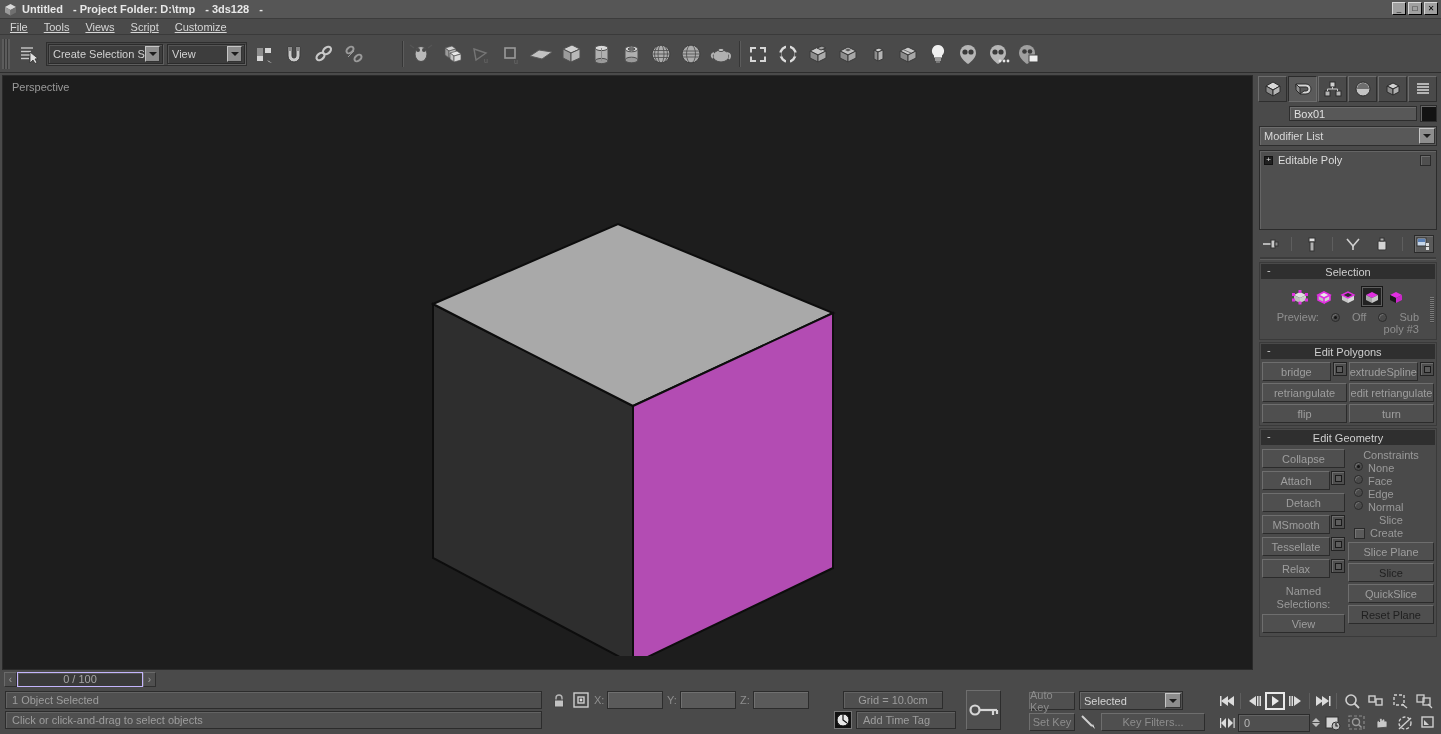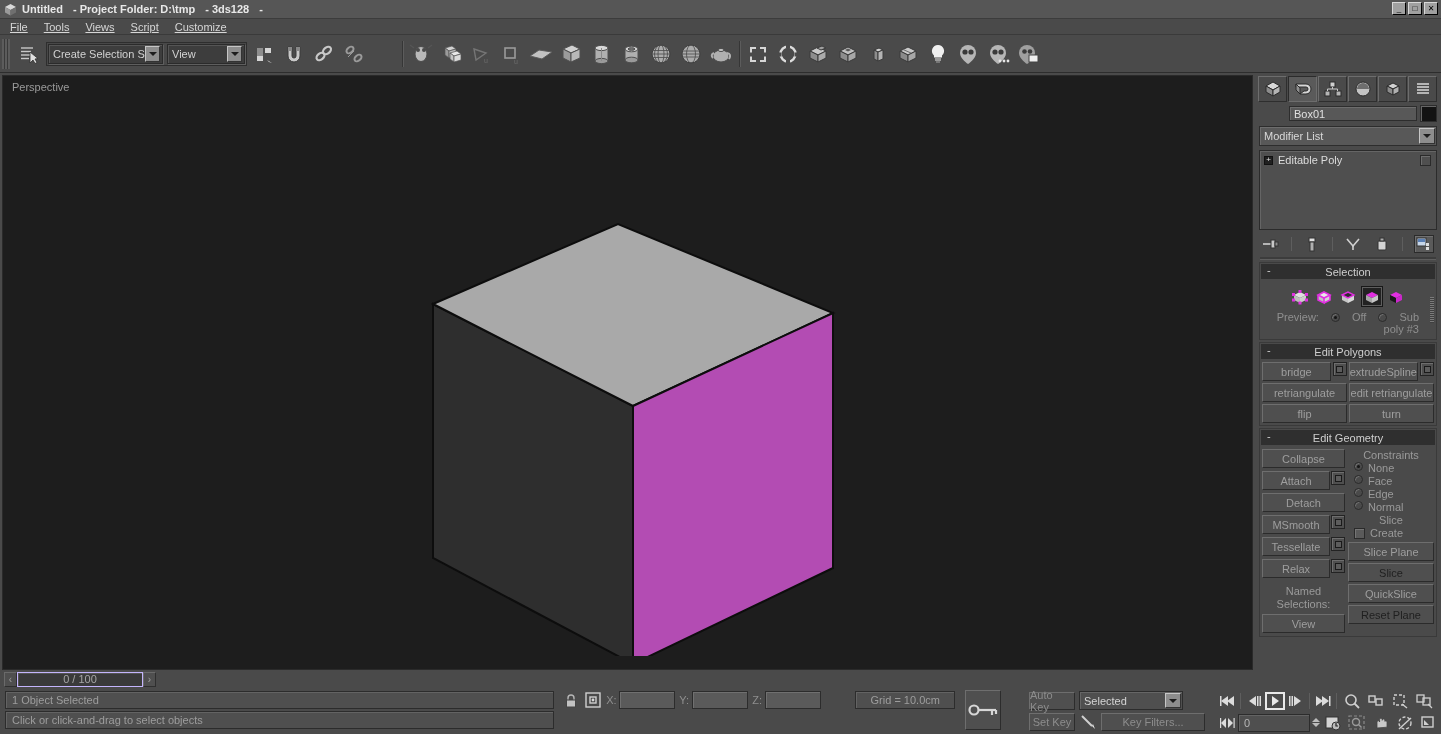--- a/index.html
+++ b/index.html
@@ -852,20 +852,30 @@
           </svg>
         </div>
         <span class="axlabel">X:</span>
         <div class="coordbox"></div>
         <span class="axlabel">Y:</span>
         <div class="coordbox"></div>
         <span class="axlabel">Z:</span>
         <div class="coordbox"></div>
         <div class="gridbox" style="margin-left:30px">Grid = 10.0cm</div>
       </div>
+      <div class="sb-mid-row">
+        <div style="width:280px"></div>
+        <div class="iconbtn" style="background:#111;border:1px solid #777">
+          <svg width="14" height="14" viewBox="0 0 14 14">
+            <circle cx="7" cy="7" r="6" fill="#e8e8e8" stroke="#111"></circle>
+            <path d="M7,1 v6 l4,3" stroke="#111" stroke-width="1.2" fill="none"></path>
+          </svg>
+        </div>
+        <div class="timetag">Add Time Tag</div>
+      </div>
     </div>
 
     <div class="lockbtn">
       <svg width="30" height="16" viewBox="0 0 30 16">
         <circle cx="6" cy="8" r="4.5" fill="none" stroke="#d6d6d6" stroke-width="2.2"></circle>
         <line x1="10" y1="8" x2="28" y2="8" stroke="#d6d6d6" stroke-width="2.2"></line>
         <line x1="24" y1="8" x2="24" y2="13" stroke="#d6d6d6" stroke-width="2.2"></line>
         <line x1="28" y1="8" x2="28" y2="12" stroke="#d6d6d6" stroke-width="2.2"></line>
       </svg>
     </div>

